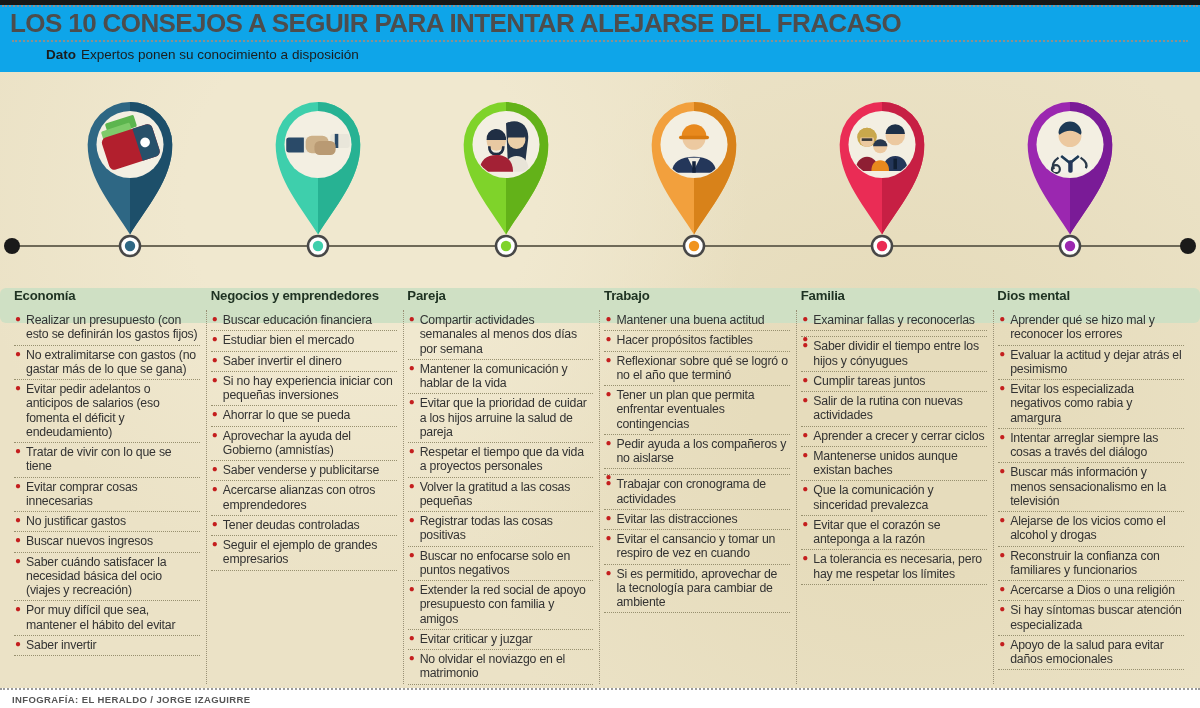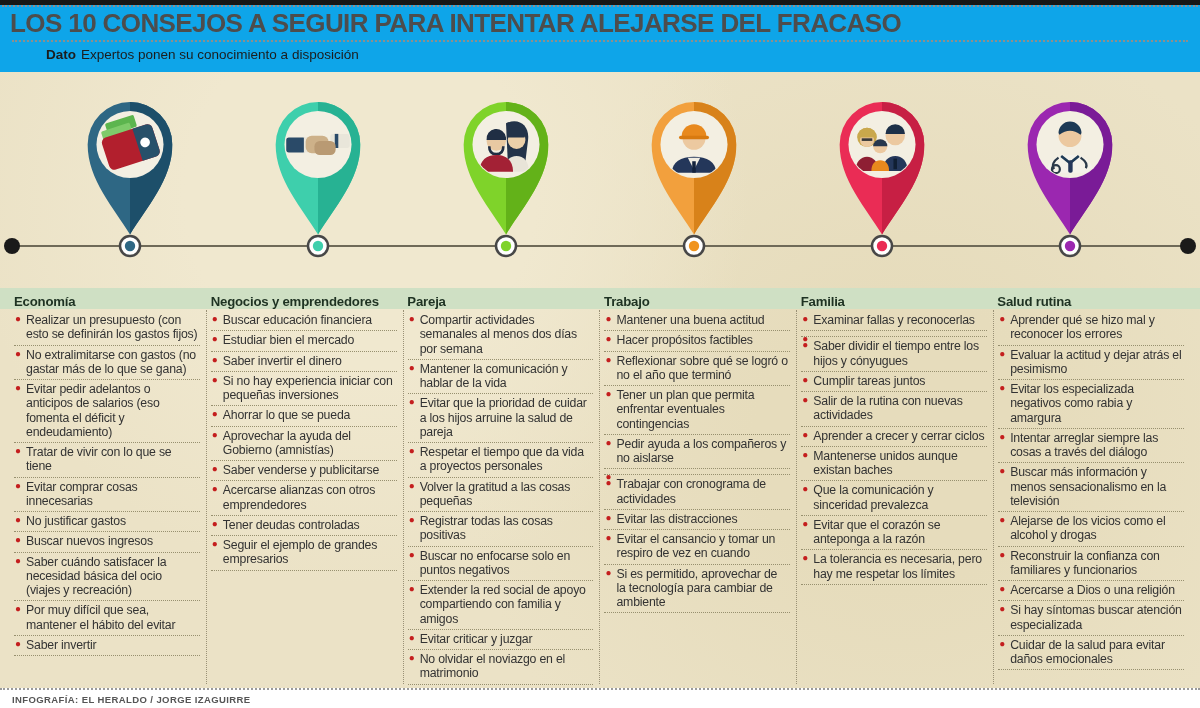--- a/index.html
+++ b/index.html
@@ -17,22 +17,22 @@
   
   #board{position:absolute;top:72px;left:0;width:1200px;height:616px;background:#ebe2c6;
          background-image:radial-gradient(circle at 30% 20%, #f0e8cf 0 18%, transparent 40%),
                           radial-gradient(circle at 75% 60%, #e6dcbc 0 15%, transparent 45%);}
   #pins{position:absolute;inset:0;}
   .pin{position:absolute;top:16px;}
 
   #timeline{position:absolute;left:0;top:156px;}
 
   
-  #strip{position:absolute;top:216px;left:0;right:0;height:21px;background:#cfe0c4;
-         display:flex;align-items:flex-end;padding:0 10px;box-sizing:border-box;}
+  #strip{position:absolute;top:216px;left:0;right:0;height:35px;background:#cfe0c4;
+         display:flex;align-items:flex-start;padding:0 10px;box-sizing:border-box;border-radius:6px;}
   #strip .cell{flex:1 1 0;padding-left:4px;font-size:13.2px;font-weight:bold;color:#1e3222;letter-spacing:-0.2px;}
 
   
   #cols{position:absolute;top:238px;left:0;right:0;bottom:4px;display:flex;padding:0 10px;box-sizing:border-box;}
   .col{flex:1 1 0;padding:1px 6px 0 4px;box-sizing:border-box;}
   .col + .col{border-left:1px dotted #9a9176;}
   .col ul{list-style:none;margin:0;padding:0;}
   .col li{position:relative;padding:2px 1px 3px 12px;border-bottom:1px dotted #97906f;
           font-size:12.3px;line-height:1.16;color:#333;letter-spacing:-0.2px;}
   .col .b{position:absolute;left:1px;top:2px;font-size:10px;color:#c41e1e;}
@@ -236,21 +236,21 @@
             <circle cx="1070" cy="18" r="10" fill="#fff" stroke="#474747" stroke-width="2.5"></circle>
             <circle cx="1070" cy="18" r="5.2" fill="#9b27b0"></circle>
           </g>
       </svg>
     <div id="strip">
         <div class="cell">Economía</div>
         <div class="cell">Negocios y emprendedores</div>
         <div class="cell">Pareja</div>
         <div class="cell">Trabajo</div>
         <div class="cell">Familia</div>
-        <div class="cell">Salud rutina</div>
+        <div class="cell">Dios mental</div>
       </div>
     <div id="cols">
         <div class="col">
           <ul>
             <li><span class="b" style="color: rgb(196, 30, 30);">●</span><span>Realizar un presupuesto (con esto se definirán los gastos fijos)</span></li>
             <li><span class="b" style="color: rgb(196, 30, 30);">●</span><span>No extralimitarse con gastos (no gastar más de lo que se gana)</span></li>
             <li><span class="b" style="color: rgb(196, 30, 30);">●</span><span>Evitar pedir adelantos o anticipos de salarios (eso fomenta el déficit y endeudamiento)</span></li>
             <li><span class="b" style="color: rgb(196, 30, 30);">●</span><span>Tratar de vivir con lo que se tiene</span></li>
             <li><span class="b" style="color: rgb(196, 30, 30);">●</span><span>Evitar comprar cosas innecesarias</span></li>
             <li><span class="b" style="color: rgb(196, 30, 30);">●</span><span>No justificar gastos</span></li>
@@ -276,21 +276,21 @@
         </div>
         <div class="col">
           <ul>
             <li><span class="b" style="color: rgb(196, 30, 30);">●</span><span>Compartir actividades semanales al menos dos días por semana</span></li>
             <li><span class="b" style="color: rgb(196, 30, 30);">●</span><span>Mantener la comunicación y hablar de la vida</span></li>
             <li><span class="b" style="color: rgb(196, 30, 30);">●</span><span>Evitar que la prioridad de cuidar a los hijos arruine la salud de pareja</span></li>
             <li><span class="b" style="color: rgb(196, 30, 30);">●</span><span>Respetar el tiempo que da vida a proyectos personales</span></li>
             <li><span class="b" style="color: rgb(196, 30, 30);">●</span><span>Volver la gratitud a las cosas pequeñas</span></li>
             <li><span class="b" style="color: rgb(196, 30, 30);">●</span><span>Registrar todas las cosas positivas</span></li>
             <li><span class="b" style="color: rgb(196, 30, 30);">●</span><span>Buscar no enfocarse solo en puntos negativos</span></li>
-            <li><span class="b" style="color: rgb(196, 30, 30);">●</span><span>Extender la red social de apoyo compartiendo con familia y amigos</span></li>
+            <li><span class="b" style="color: rgb(196, 30, 30);">●</span><span>Extender la red social de apoyo presupuesto con familia y amigos</span></li>
             <li><span class="b" style="color: rgb(196, 30, 30);">●</span><span>Evitar criticar y juzgar</span></li>
             <li><span class="b" style="color: rgb(196, 30, 30);">●</span><span>No olvidar el noviazgo en el matrimonio</span></li>
           </ul>
         </div>
         <div class="col">
           <ul>
             <li><span class="b" style="color: rgb(196, 30, 30);">●</span><span>Mantener una buena actitud</span></li>
             <li><span class="b" style="color: rgb(196, 30, 30);">●</span><span>Hacer propósitos factibles</span></li>
             <li><span class="b" style="color: rgb(196, 30, 30);">●</span><span>Reflexionar sobre qué se logró o no el año que terminó</span></li>
             <li><span class="b" style="color: rgb(196, 30, 30);">●</span><span>Tener un plan que permita enfrentar eventuales contingencias</span></li>
@@ -320,21 +320,21 @@
           <ul>
             <li><span class="b" style="color: rgb(196, 30, 30);">●</span><span>Aprender qué se hizo mal y reconocer los errores</span></li>
             <li><span class="b" style="color: rgb(196, 30, 30);">●</span><span>Evaluar la actitud y dejar atrás el pesimismo</span></li>
             <li><span class="b" style="color: rgb(196, 30, 30);">●</span><span>Evitar los especializada negativos como rabia y amargura</span></li>
             <li><span class="b" style="color: rgb(196, 30, 30);">●</span><span>Intentar arreglar siempre las cosas a través del diálogo</span></li>
             <li><span class="b" style="color: rgb(196, 30, 30);">●</span><span>Buscar más información y menos sensacionalismo en la televisión</span></li>
             <li><span class="b" style="color: rgb(196, 30, 30);">●</span><span>Alejarse de los vicios como el alcohol y drogas</span></li>
             <li><span class="b" style="color: rgb(196, 30, 30);">●</span><span>Reconstruir la confianza con familiares y funcionarios</span></li>
             <li><span class="b" style="color: rgb(196, 30, 30);">●</span><span>Acercarse a Dios o una religión</span></li>
             <li><span class="b" style="color: rgb(196, 30, 30);">●</span><span>Si hay síntomas buscar atención especializada</span></li>
-            <li><span class="b" style="color: rgb(196, 30, 30);">●</span><span>Cuidar de la salud para evitar daños emocionales</span></li>
+            <li><span class="b" style="color: rgb(196, 30, 30);">●</span><span>Apoyo de la salud para evitar daños emocionales</span></li>
           </ul>
         </div>
       </div>
   </div>
 
   <div id="footer">
     <span>INFOGRAFÍA: EL HERALDO / JORGE IZAGUIRRE</span>
   </div>
 </div>
 

